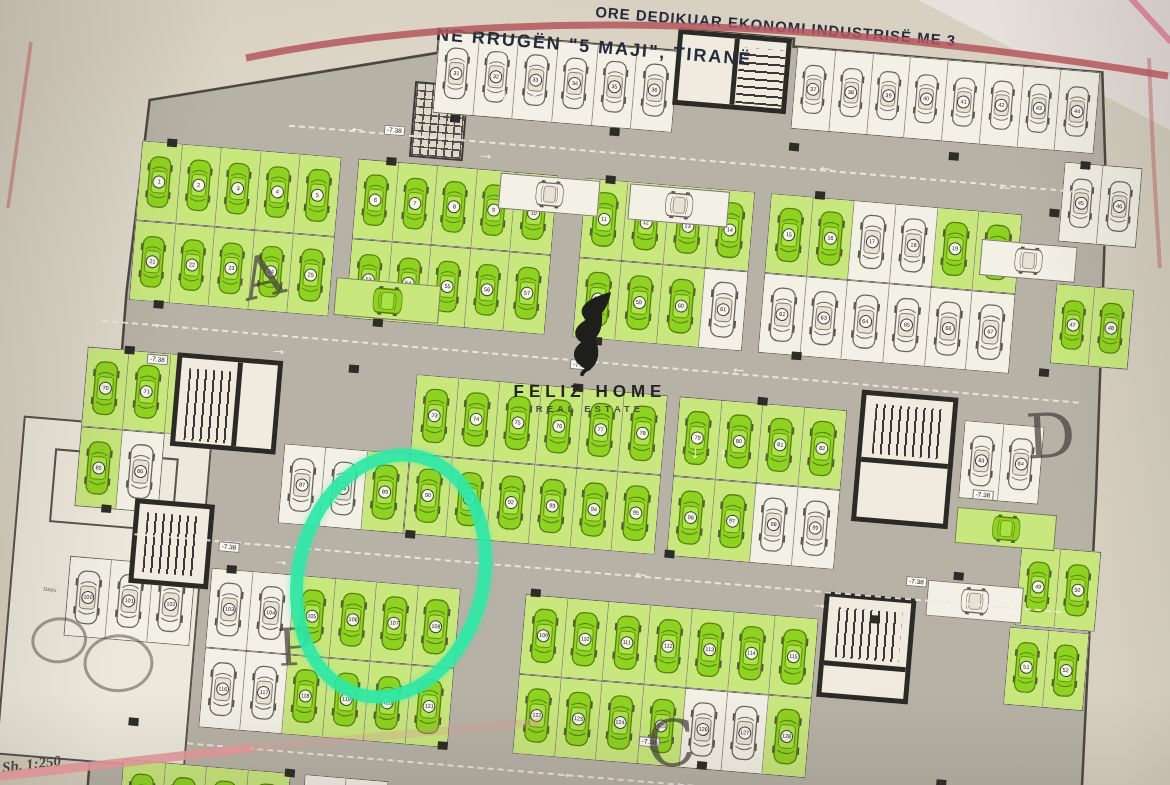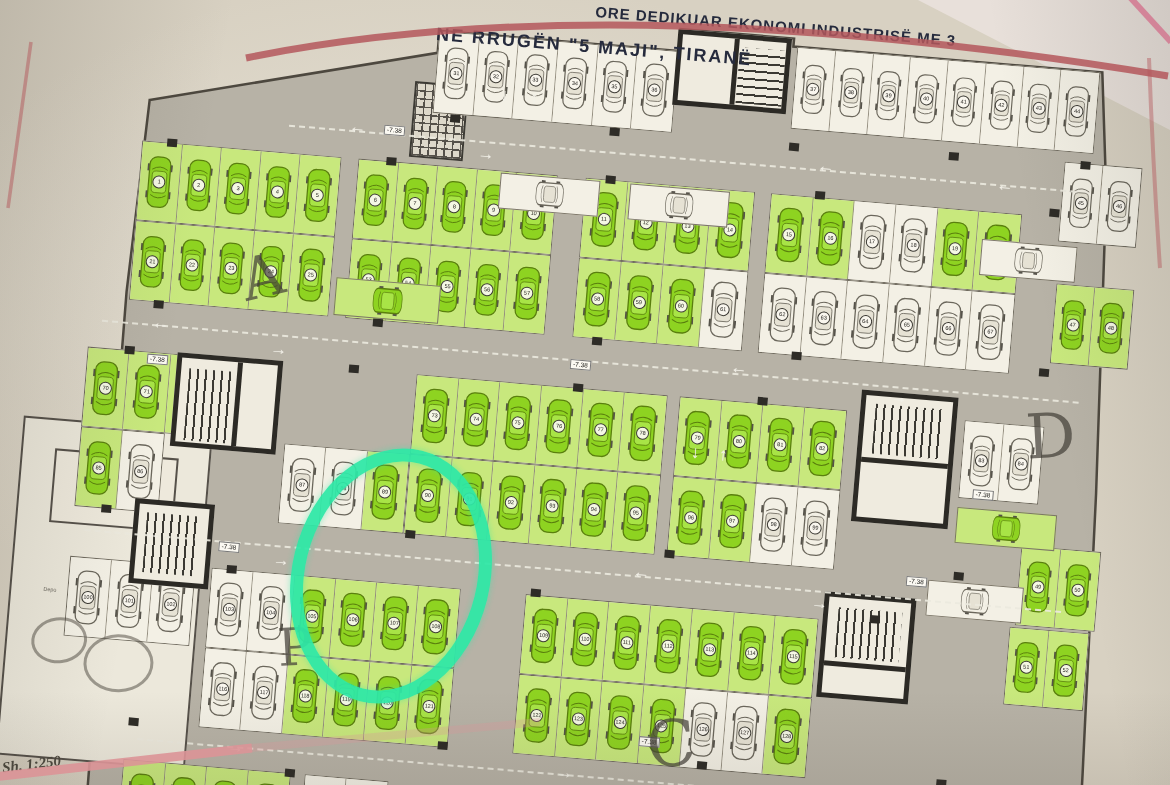--- a/index.html
+++ b/index.html
@@ -1947,20 +1947,32 @@
       <div class="letter" style="left: 272px; top: 610px; font-size: 52px; transform: rotate(-8deg);">P</div>
       <div class="rampc" style="left: 26px; top: 630px; width: 50px; height: 40px; transform: rotate(-12deg);"></div>
       <div class="rampc" style="left: 80px; top: 642px; width: 64px; height: 52px; transform: rotate(-6deg);"></div>
     </div>
 
   <div class="titles">
     <div class="t1">ORE DEDIKUAR EKONOMI INDUSTRISË ME 3</div>
     <div class="t2">NE RRUGËN "5 MAJI", TIRANË</div>
   </div>
 
+  <div class="wm">
+    <svg width="54" height="84" viewBox="0 0 40 64">
+      <g fill="#1e1e1b">
+        <path d="M36 0 C16 5 7 14 19 23 C30 19 34 10 36 0 Z"></path>
+        <path d="M29 16 C9 22 2 33 16 40 C28 36 30 26 29 16 Z"></path>
+        <path d="M23 33 C5 40 2 52 19 60 C29 53 27 42 23 33 Z"></path>
+      </g>
+      <path d="M19 58 C14 61 13 63 15 64" stroke="#1e1e1b" stroke-width="3" fill="none"></path>
+    </svg>
+    <div class="wm-name">FELIZ HOME</div>
+    <div class="wm-sub">REAL ESTATE</div>
+  </div>
 
   <div class="hl-circle"></div>
 
   <div class="scale">Sh. 1:250</div>
 
   <svg class="redframe" width="1170" height="785">
     <path d="M246,58 Q610,-16 1168,76" stroke="var(--red)" stroke-width="7" fill="none" opacity=".85"></path>
     <path d="M1127,-6 L1171,42" stroke="var(--pink2)" stroke-width="6" fill="none" opacity=".8"></path>
     <path d="M1149,58 C1152,140 1156,210 1160,268" stroke="var(--red)" stroke-width="4" fill="none" opacity=".45"></path>
     <path d="M31,42 L8,208" stroke="var(--red)" stroke-width="3.5" fill="none" opacity=".5"></path>

